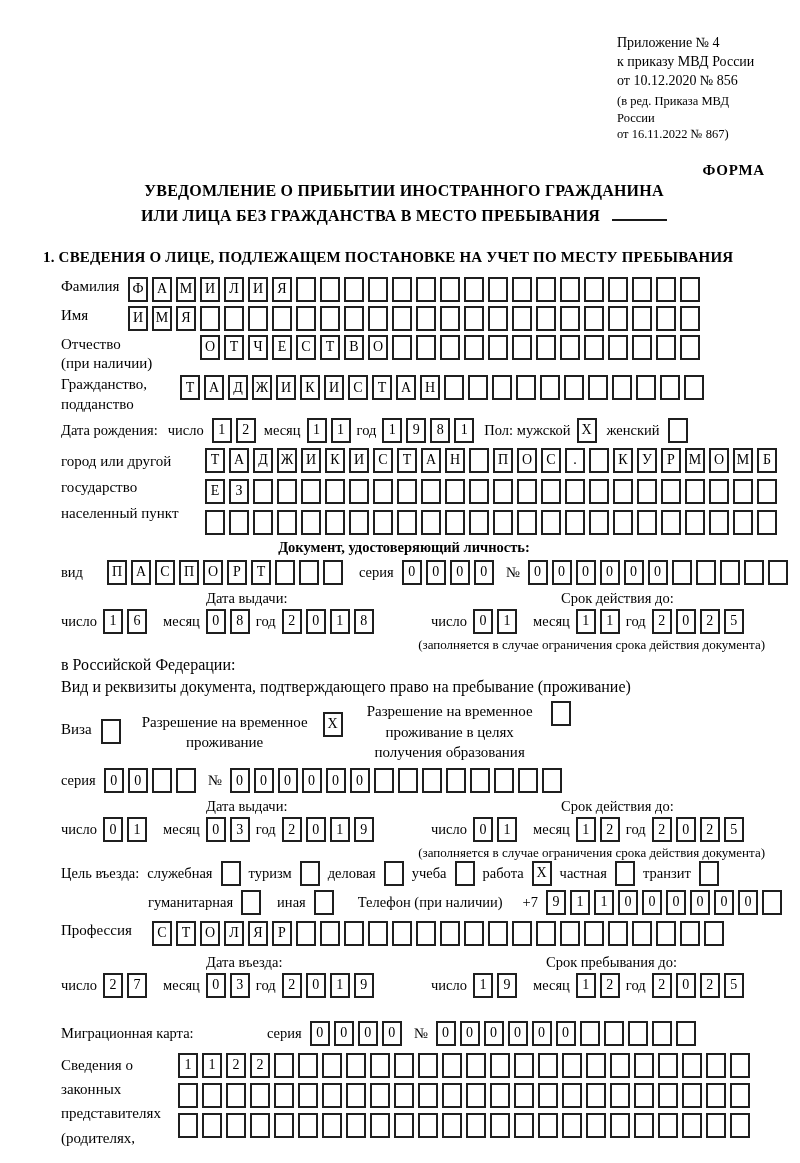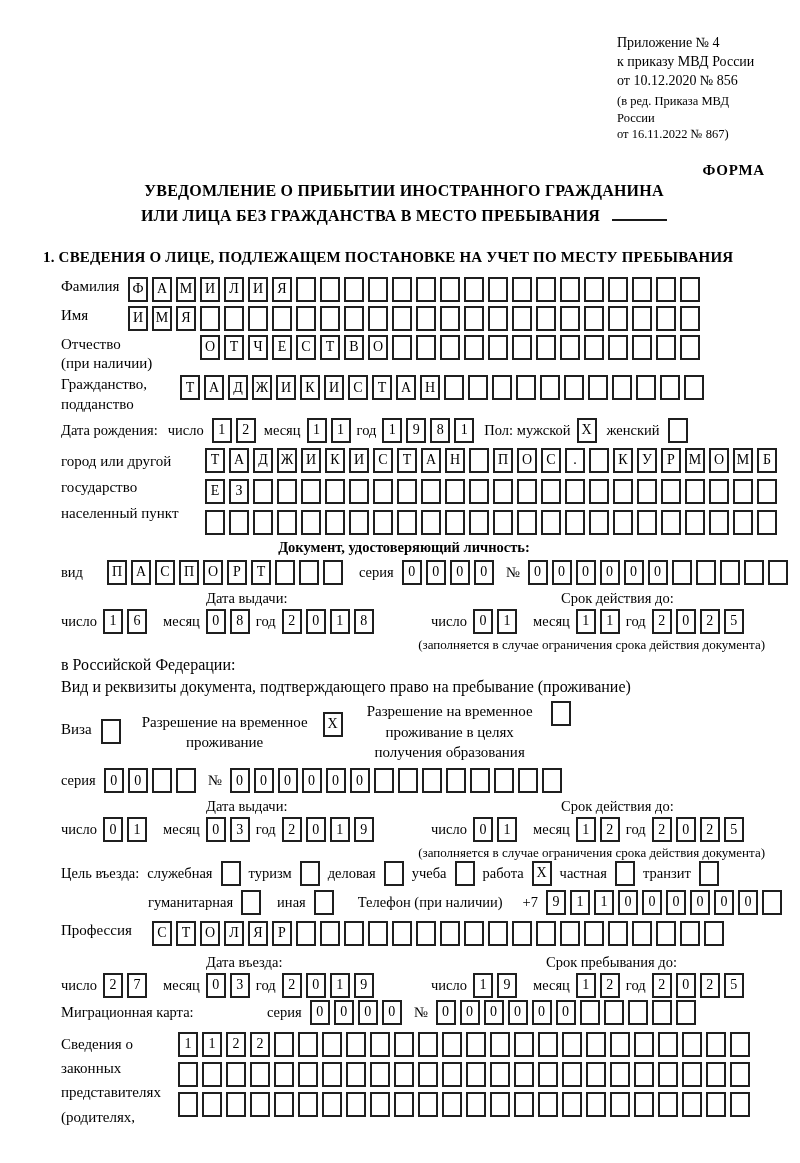--- a/index.html
+++ b/index.html
@@ -598,21 +598,21 @@
         <span class="cells">
             <div class="cell">2</div>
             <div class="cell">0</div>
             <div class="cell">2</div>
             <div class="cell">5</div>
           </span>
       </div>
     </div>
   </div>
 
-  <div class="frow" style="margin-top:2px;">
+  <div class="frow" style="margin-top:23px;">
     <div class="dlabel" style="width:170px">Миграционная карта:</div>
     <div class="dlabel mr8" style="margin-left:36px">серия</div>
     <div class="cells">
         <div class="cell">0</div>
         <div class="cell">0</div>
         <div class="cell">0</div>
         <div class="cell">0</div>
       </div>
     <div class="dlabel ml12 mr8">№</div>
     <div class="cells">

